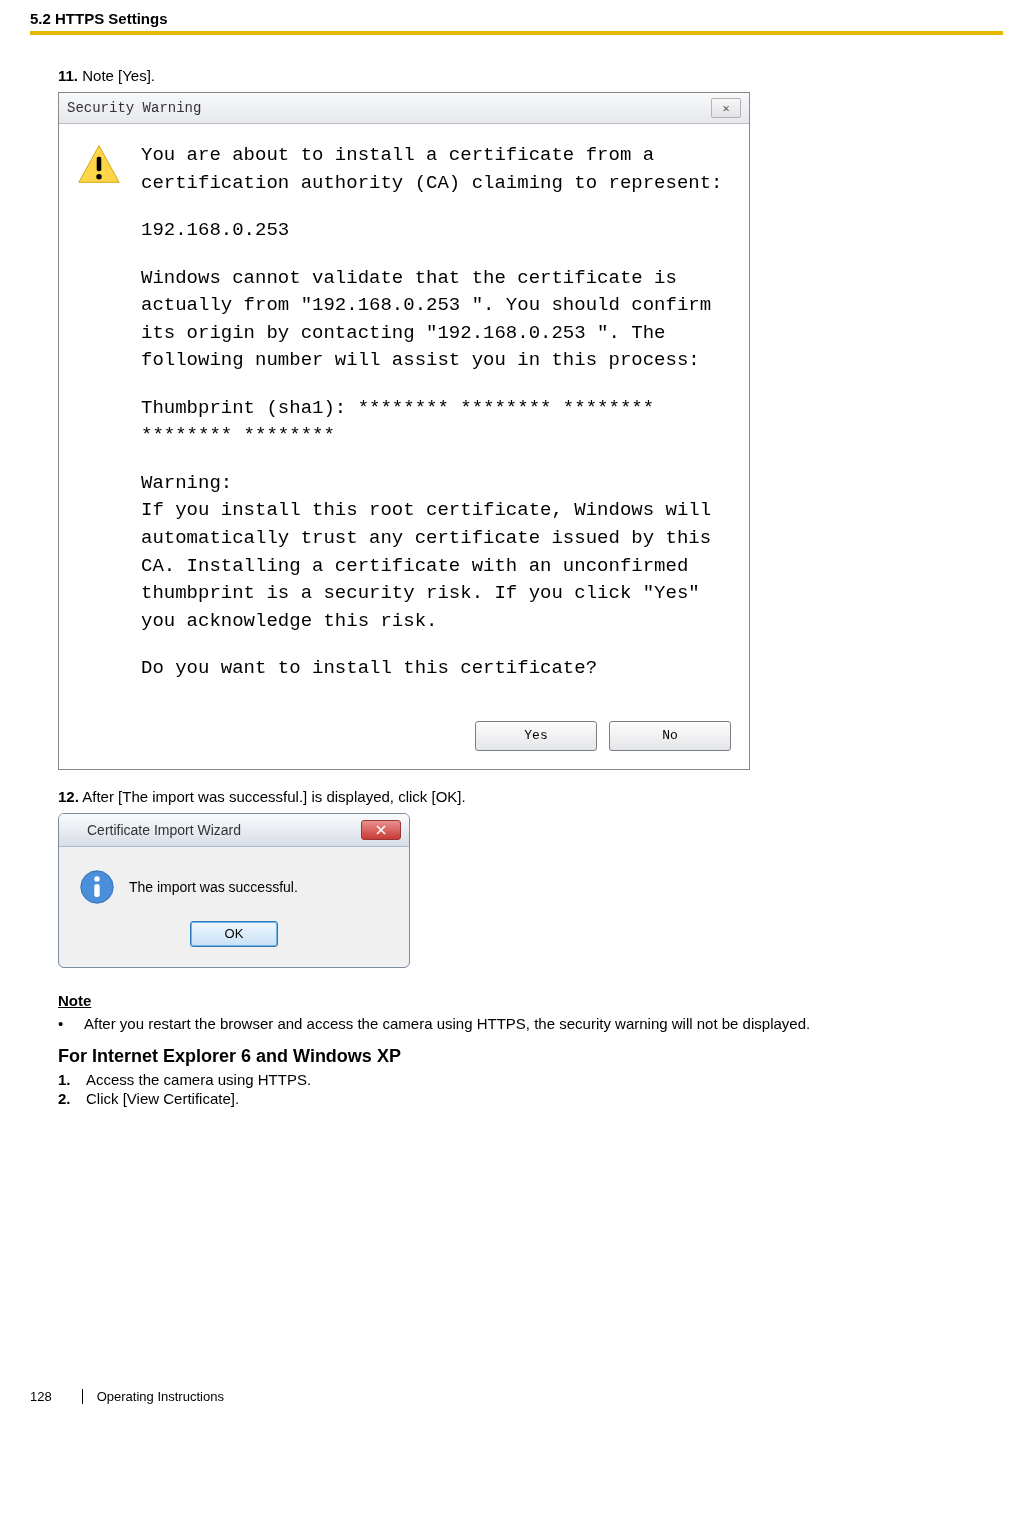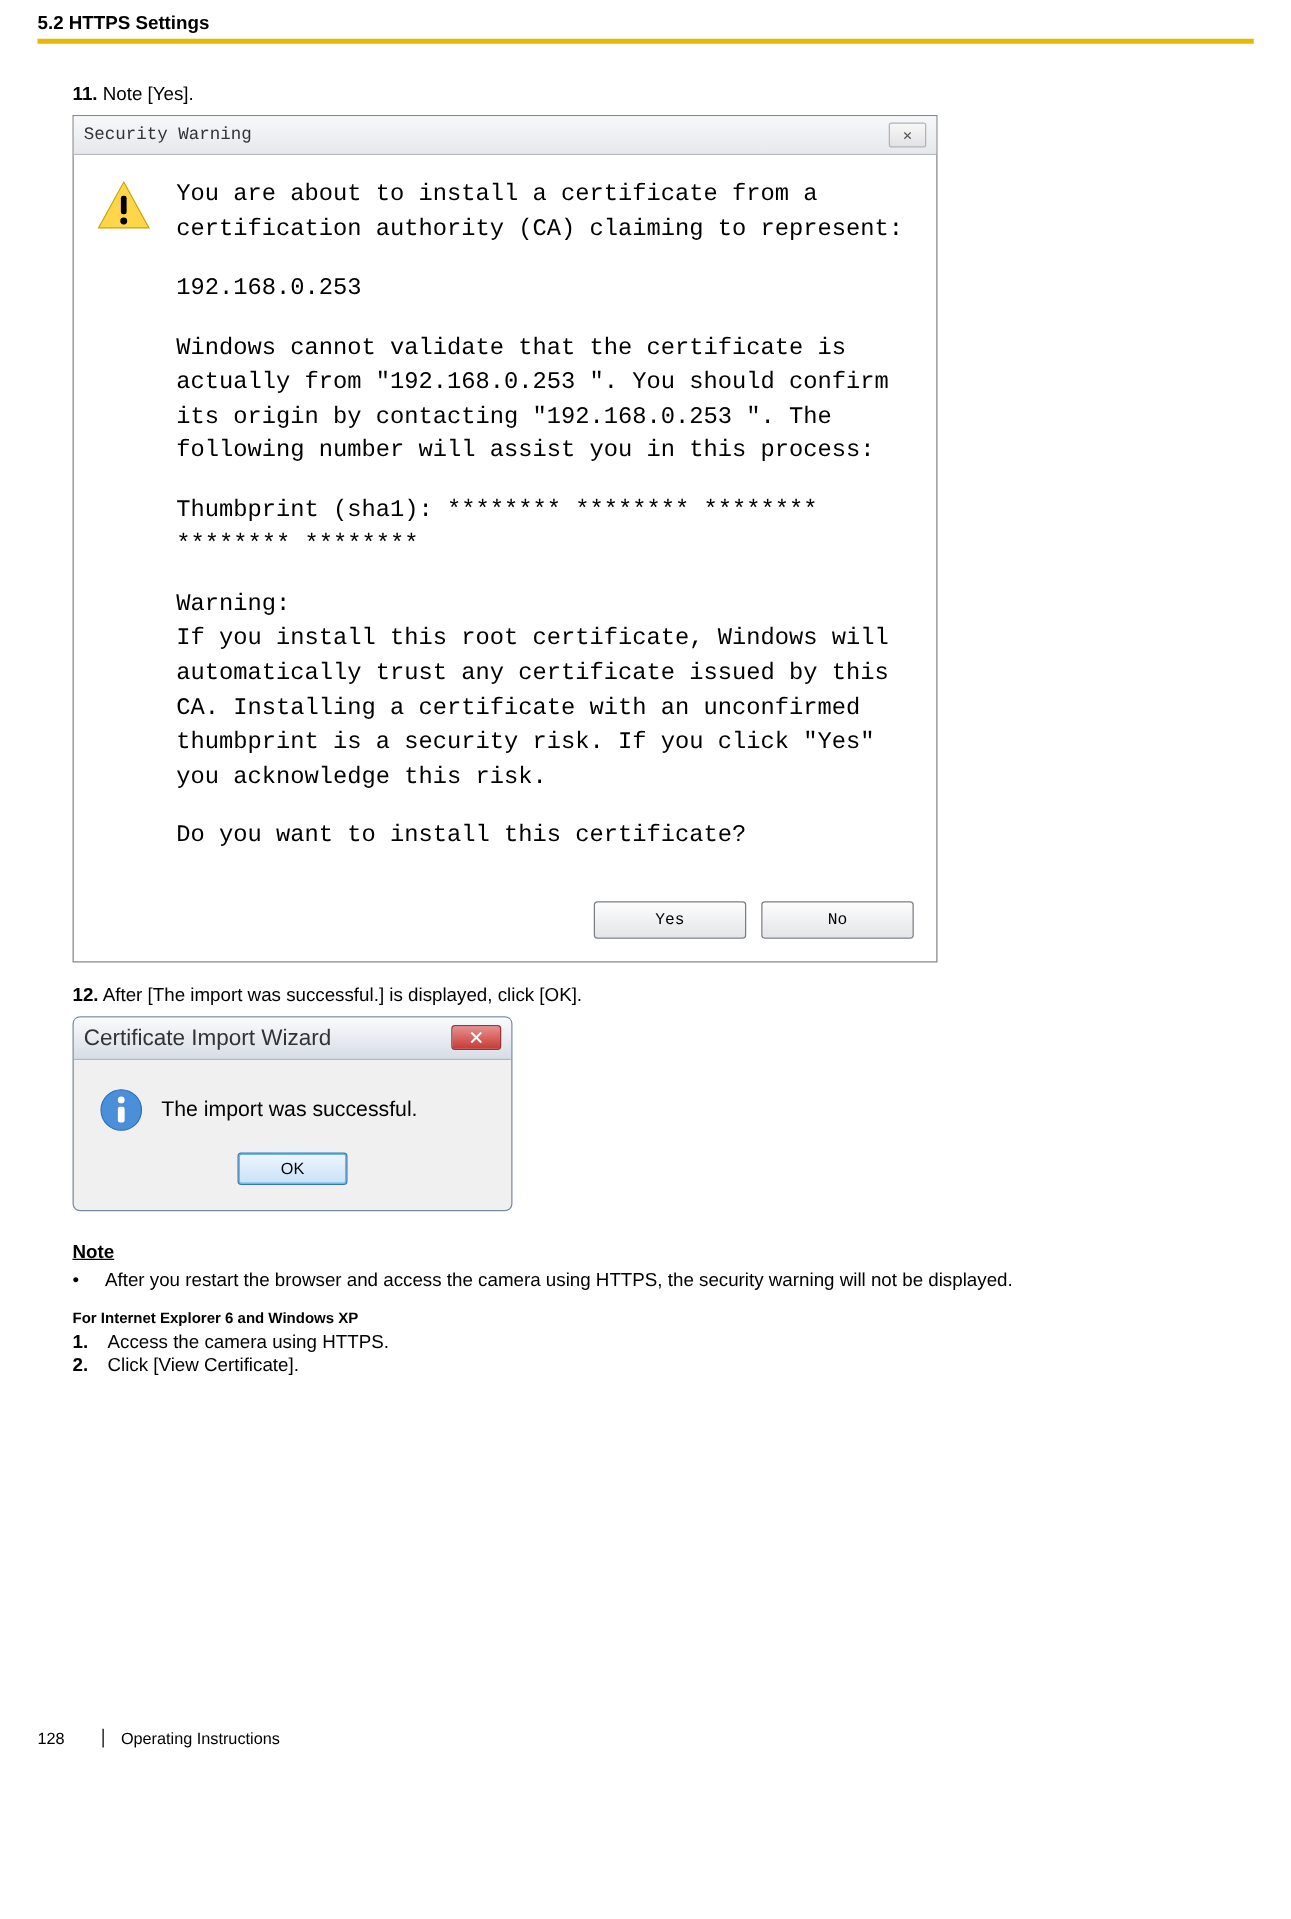--- a/index.html
+++ b/index.html
@@ -110,36 +110,36 @@
     overflow: hidden;
   }
   .dlg-info .titlebar2 {
     background: linear-gradient(#fafbfd, #d7dde6);
     border-bottom: 1px solid #b0b8c4;
     padding: 6px 8px;
     display: flex;
     justify-content: space-between;
     align-items: center;
   }
-  .titlebar2 .title-text { font-size: 18px; color: #333; }
+  .titlebar2 .title-text { font-size: 14px; color: #333; margin-left: 20px; }
   .dlg-info-close {
     width: 38px;
     height: 18px;
     border: 1px solid #9a3435;
     background: linear-gradient(#e8908f, #c83a37);
     border-radius: 3px;
     display: flex;
     align-items: center;
     justify-content: center;
   }
   .dlg-info-body {
     display: flex;
     align-items: center;
     padding: 22px 22px 10px 20px;
-    font-size: 17px;
+    font-size: 14px;
     gap: 14px;
   }
   .info-icon {
     width: 36px;
     height: 36px;
     flex: 0 0 36px;
   }
   .dlg-info-buttons {
     display: flex;
     justify-content: center;
@@ -165,21 +165,21 @@
   .bullet-row {
     display: flex;
     margin-bottom: 14px;
   }
   .bullet-row .bullet {
     width: 26px;
     flex: 0 0 26px;
   }
   .subsection-heading {
     font-weight: bold;
-    font-size: 12px;
+    font-size: 18px;
     margin-bottom: 4px;
   }
   .num-row {
     display: flex;
     margin-bottom: 2px;
   }
   .num-row .num {
     font-weight: bold;
     width: 28px;
     flex: 0 0 28px;

